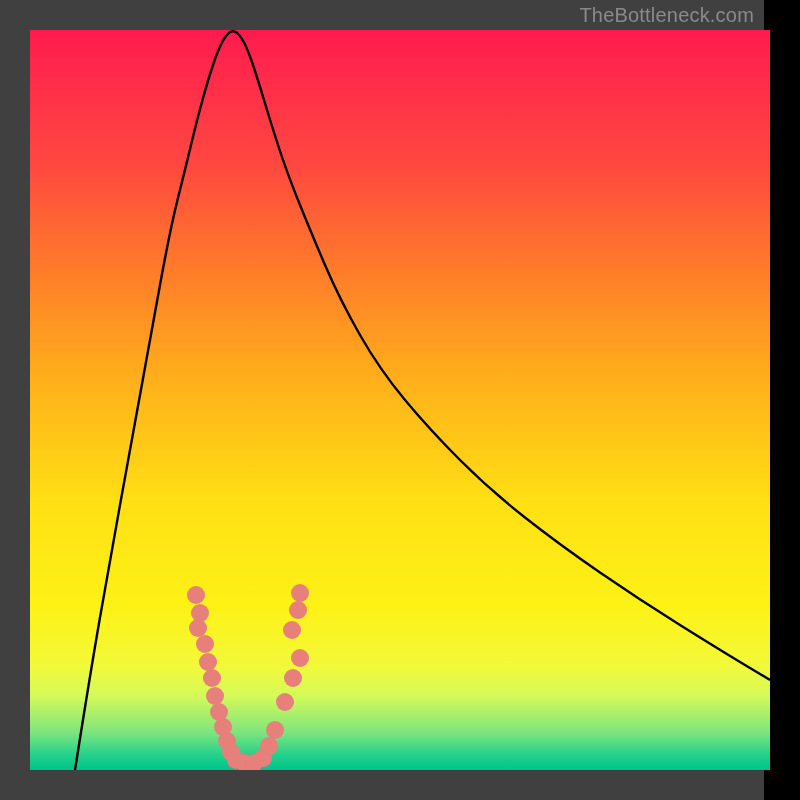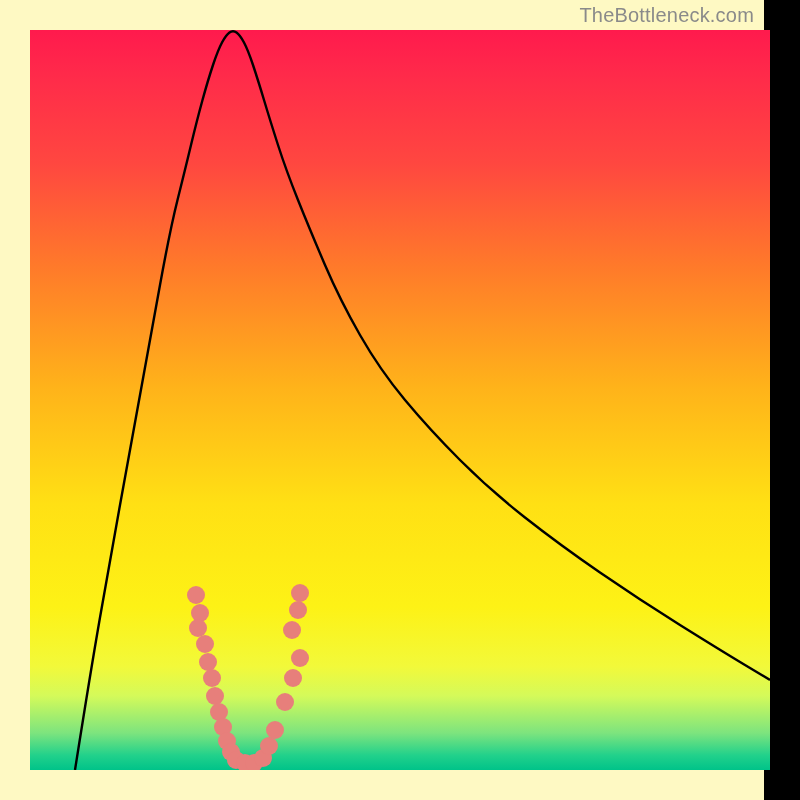--- a/index.html
+++ b/index.html
@@ -9,21 +9,21 @@
     height: 800px;
     overflow: hidden;
     background: #000;
     font-family: Arial, Helvetica, sans-serif;
   }
   .frame {
     position: absolute;
     top: 0; left: 0;
     width: 764px;
     height: 800px;
-    background: #fef9c3;
+    background: #404040;
     text-decoration: underline;
   }
   .plot {
     position: absolute;
     top: 30px;
     left: 30px;
     width: 740px;
     height: 740px;
     overflow: hidden;
   }

